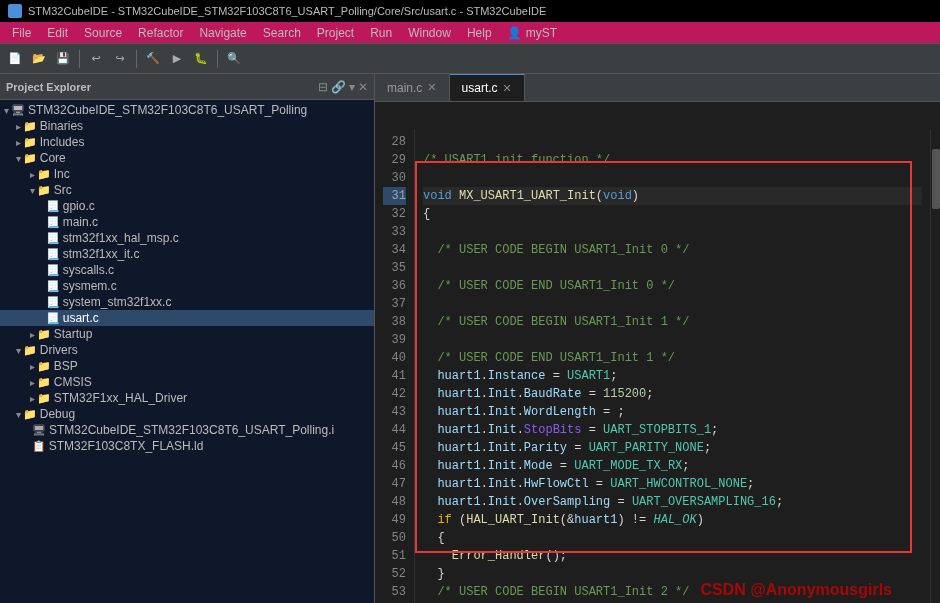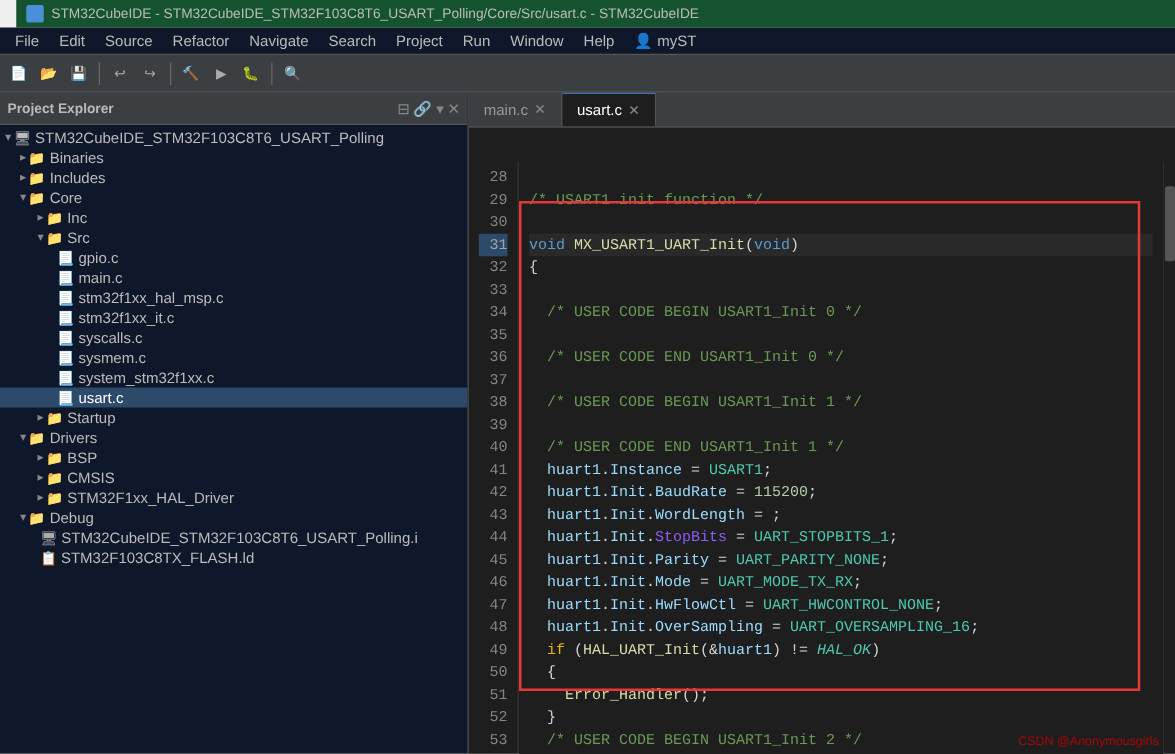--- a/index.html
+++ b/index.html
@@ -1,33 +1,32 @@
 <!DOCTYPE html>
 <html><head>
   <meta charset="utf-8">
   <style>
     * { margin: 0; padding: 0; box-sizing: border-box; }
     body { width: 940px; height: 603px; overflow: hidden; font-family: 'Segoe UI', Arial, sans-serif; font-size: 12px; background: #f0f0f0; }
 
     
     #titlebar {
-      background: #14532d;
+      background: #000000;
       color: #bbbbbb;
       font-size: 11px;
       padding: 0 8px;
       display: flex;
       align-items: center;
       height: 22px;
-      margin-left: 13px;
     }
     #titlebar .icon { width: 14px; height: 14px; background: #4a90d9; margin-right: 6px; display: inline-block; border-radius: 2px; }
 
     
     #menubar {
-      background: #0f172a;
+      background: #be185d;
       color: #bbbbbb;
       font-size: 12px;
       padding: 2px 4px;
       display: flex;
       align-items: center;
       height: 22px;
       border-bottom: 1px solid #555;
     }
     #menubar span { padding: 2px 8px; cursor: pointer; }
 
@@ -225,24 +224,24 @@
       position: absolute;
       top: 20px;
       left: 1px;
       border-radius: 2px;
     }
 
     
     #watermark {
       position: absolute;
       bottom: 4px;
-      right: 13px;
+      right: 48px;
       color: #cc0000;
-      font-size: 10px;
-      font-weight: normal;
+      font-size: 16px;
+      font-weight: bold;
       opacity: 0.8;
       z-index: 20;
     }
 
     .line-highlight { background: rgba(255,255,255,0.05); }
   </style>
 </head>
 <body>
 
 <div id="titlebar">

